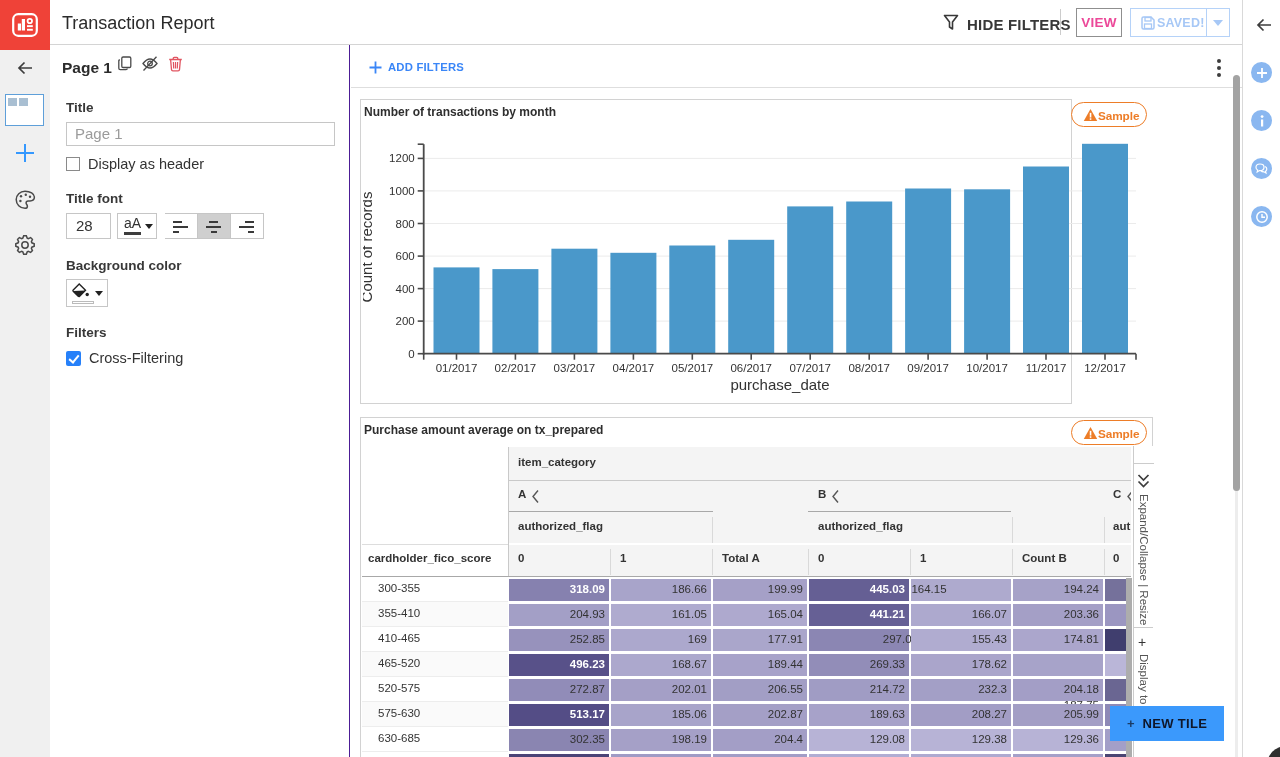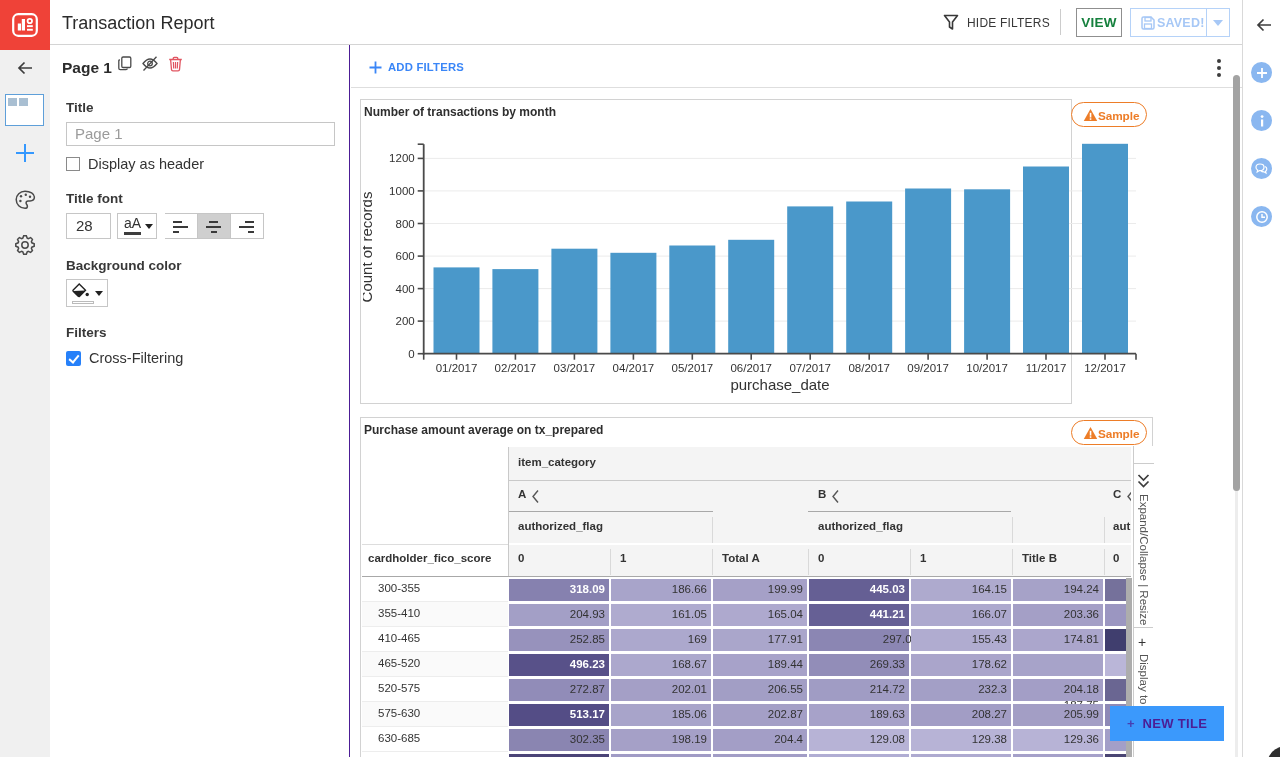--- a/index.html
+++ b/index.html
@@ -3,23 +3,23 @@
 <meta charset="utf-8">
 <style>
 * { margin:0; padding:0; box-sizing:border-box; }
 html,body { width:1280px; height:757px; overflow:hidden; }
 body { font-family:"Liberation Sans", sans-serif; color:#333; background:#fff; position:relative; }
 .abs { position:absolute; }
 
 #topbar { position:absolute; left:0; top:0; width:1242px; height:45px; background:#fff; border-bottom:1px solid #d4d4d4; }
 #logo { position:absolute; left:0; top:0; width:50px; height:50px; background:#ef4238; z-index:6; }
 #apptitle { position:absolute; left:62px; top:13px; font-size:18px; color:#2b2b2b; }
-#hf-text { position:absolute; left:967px; top:16px; font-size:12px; font-weight:normal; color:#383838; letter-spacing:0.2px;}
+#hf-text { position:absolute; left:967px; top:16px; font-size:15px; font-weight:bold; color:#383838; letter-spacing:0.2px;}
 #topdiv { position:absolute; left:1060px; top:9px; width:1px; height:26px; background:#ccc; }
-#viewbtn { position:absolute; left:1076px; top:8px; width:46px; height:29px; border:1px solid #8f8f8f; background:#fff; color:#15803d; font-size:13.5px; font-weight:bold; text-align:center; line-height:27px; letter-spacing:0.3px;}
+#viewbtn { position:absolute; left:1076px; top:8px; width:46px; height:29px; border:1px solid #8f8f8f; background:#fff; color:#ec4899; font-size:13.5px; font-weight:bold; text-align:center; line-height:27px; letter-spacing:0.3px;}
 #savedgrp { position:absolute; left:1130px; top:8px; width:100px; height:29px; border:1px solid #b5d2f8; background:#fff; }
 #savedtxt { position:absolute; left:26px; top:7px; font-size:12.5px; font-weight:bold; color:#a7c8f6; letter-spacing:0.2px;}
 #saveddiv { position:absolute; left:75px; top:0; width:1px; height:27px; background:#b5d2f8; }
 #savedcaret { position:absolute; left:82px; top:11px; width:0; height:0; border-left:5.5px solid transparent; border-right:5.5px solid transparent; border-top:6px solid #a7c8f6; }
 
 #leftrail { position:absolute; left:0; top:50px; width:50px; height:707px; background:#f0f0f0; }
 #railthumb { position:absolute; left:5px; top:94px; width:39px; height:32px; background:#fff; border:1px solid #5e9fd9; }
 
 #leftpanel { position:absolute; left:50px; top:45px; width:300px; height:712px; background:#fff; border-right:1px solid #4c1d95; }
 .lbl { font-size:13.5px; font-weight:bold; color:#383838; }
@@ -53,21 +53,21 @@
 #pivot { position:absolute; left:1px; top:0; width:769px; height:340px; overflow:hidden; }
 
 #rightbar { position:absolute; left:1242px; top:0; width:38px; height:757px; background:#fff; border-left:1px solid #d9d9d9; }
 .bluecirc { position:absolute; left:8px; width:21px; height:21px; border-radius:50%; background:#8ab7f0; }
 
 #mainscroll { position:absolute; left:1233px; top:75px; width:7px; height:416px; background:#a3a3a3; border-radius:4px; z-index:4;}
 #tablescroll { position:absolute; left:1126px; top:578px; width:6px; height:179px; background:#adadad; z-index:4;}
 #sidestrip { position:absolute; left:1133px; top:446px; width:20px; height:311px; background:#fff; border-left:1px solid #ccc; z-index:3;}
 .vtext { writing-mode:vertical-rl; font-size:11.5px; color:#555; position:absolute; white-space:nowrap; }
 
-#newtile { position:absolute; left:1110px; top:706px; width:114px; height:35px; background:#3b99fc; color:#4c1d95; font-weight:bold; font-size:13px; z-index:8; text-align:center; line-height:35px; letter-spacing:0.3px;}
+#newtile { position:absolute; left:1110px; top:706px; width:114px; height:35px; background:#3b99fc; color:#0f172a; font-weight:bold; font-size:13px; z-index:8; text-align:center; line-height:35px; letter-spacing:0.3px;}
 #cornercirc { position:absolute; left:1267px; top:746px; width:38px; height:38px; border-radius:50%; background:#2f2f2f; z-index:9;}
 svg { display:block; }
 .icon { position:absolute; }
 </style>
 </head>
 <body>
 <div id="main"></div>
 <div id="topbar"></div>
 <div id="logo">
 <svg class="icon" style="left:12px;top:13px;" width="26" height="24" viewBox="0 0 26 24">
@@ -303,34 +303,34 @@
       </svg>
 <div class="ph" style="left:156px;top:102px;">authorized_flag</div>
 <div class="ph" style="left:456px;top:102px;">authorized_flag</div>
 <div class="ph" style="left:751px;top:102px;">aut</div>
 <div class="ph" style="left:6px;top:134px;">cardholder_fico_score</div>
 <div class="ph" style="left:156px;top:134px;">0</div>
 <div class="ph" style="left:258px;top:134px;">1</div>
 <div class="ph" style="left:360px;top:134px;">Total A</div>
 <div class="ph" style="left:456px;top:134px;">0</div>
 <div class="ph" style="left:558px;top:134px;">1</div>
-<div class="ph" style="left:660px;top:134px;">Title B</div>
+<div class="ph" style="left:660px;top:134px;">Count B</div>
 <div class="ph" style="left:751px;top:134px;">0</div>
 <div style="position:absolute;left:0;top:159px;width:146px;height:25px;background:#fff;border-bottom:1px solid #ededed;"></div>
 <div class="prh" style="left:16px;top:164px;">300-355</div>
 <div style="position:absolute;left:147px;top:160.5px;width:100px;height:22.5px;background:#8681af;"></div>
 <div class="pvw" style="left:147px;top:165px;width:96px;">318.09</div>
 <div style="position:absolute;left:249px;top:160.5px;width:100px;height:22.5px;background:#a8a4ca;"></div>
 <div class="pv" style="left:249px;top:165px;width:96px;">186.66</div>
 <div style="position:absolute;left:351px;top:160.5px;width:94px;height:22.5px;background:#a5a0c7;"></div>
 <div class="pv" style="left:351px;top:165px;width:90px;">199.99</div>
 <div style="position:absolute;left:447px;top:160.5px;width:100px;height:22.5px;background:#655f94;"></div>
 <div class="pvw" style="left:447px;top:165px;width:96px;">445.03</div>
 <div style="position:absolute;left:549px;top:160.5px;width:100px;height:22.5px;background:#aeaace;"></div>
-<div class="pv" style="left:549px;top:165px;width:96px;">164.15</div>
+<div class="pv" style="left:519px;top:165px;width:96px;text-align:center;">164.15</div>
 <div style="position:absolute;left:651px;top:160.5px;width:90px;height:22.5px;background:#a6a2c8;"></div>
 <div class="pv" style="left:651px;top:165px;width:86px;">194.24</div>
 <div style="position:absolute;left:743px;top:160.5px;width:25px;height:22.5px;background:#75719b;"></div>
 <div style="position:absolute;left:0;top:184px;width:146px;height:25px;background:#fafafa;border-bottom:1px solid #ededed;"></div>
 <div class="prh" style="left:16px;top:189px;">355-410</div>
 <div style="position:absolute;left:147px;top:185.5px;width:100px;height:22.5px;background:#a39fc6;"></div>
 <div class="pv" style="left:147px;top:190px;width:96px;">204.93</div>
 <div style="position:absolute;left:249px;top:185.5px;width:100px;height:22.5px;background:#afabcf;"></div>
 <div class="pv" style="left:249px;top:190px;width:96px;">161.05</div>
 <div style="position:absolute;left:351px;top:185.5px;width:94px;height:22.5px;background:#aea9ce;"></div>

